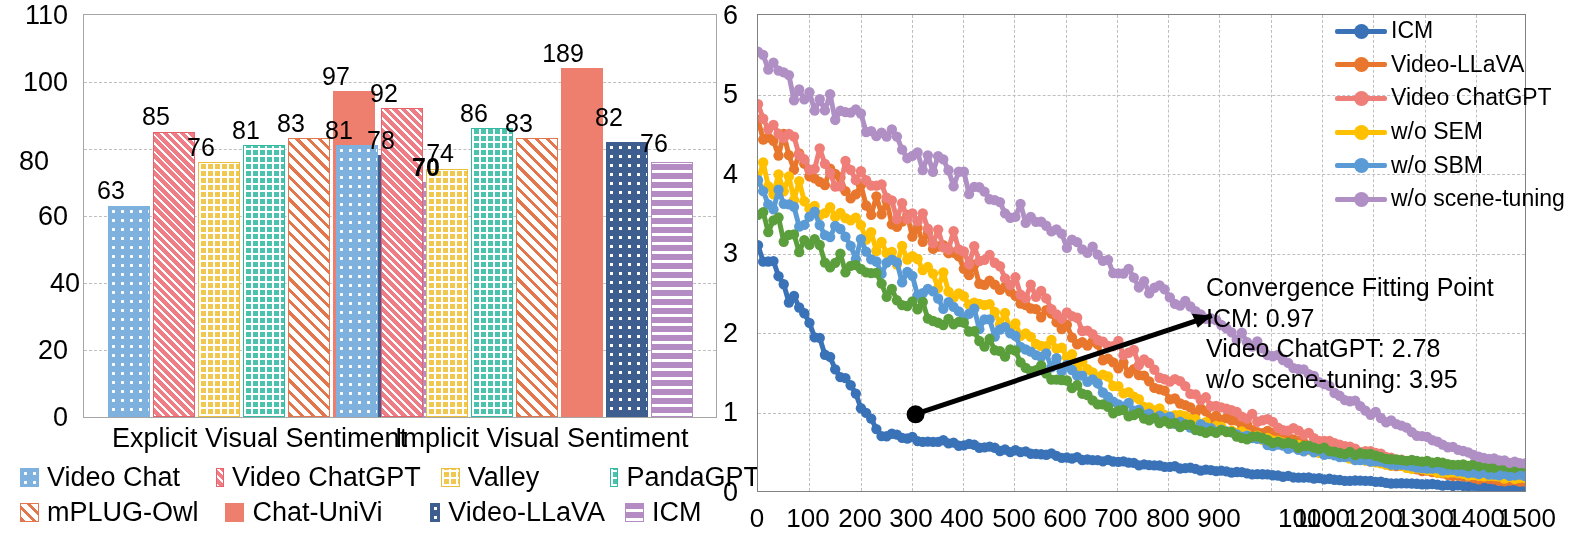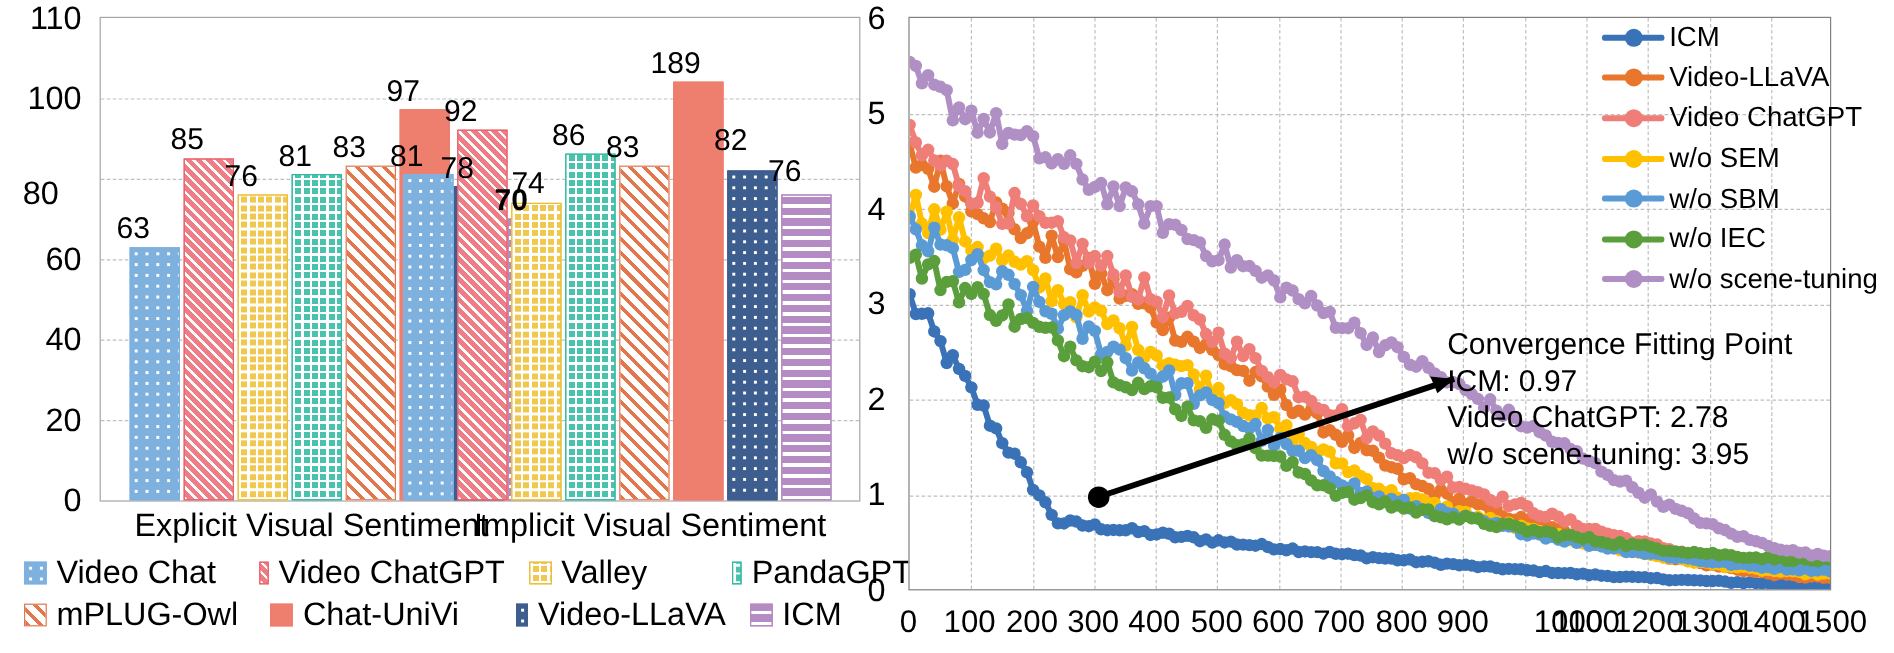--- a/index.html
+++ b/index.html
@@ -66,21 +66,21 @@
 <body>
 
 <div class="page">
 
   <div id="bar-panel">
 
     <div class="tick-l" style="left:0;top:2px;width:68px;">110</div>
     <div class="tick-l" style="left:0;top:69px;width:68px;">100</div>
     <div class="tick-l" style="left:0;top:148px;width:68px;text-align:center;">80</div>
     <div class="tick-l" style="left:0;top:203px;width:68px;">60</div>
-    <div class="tick-l" style="left:0;top:270px;width:68px;">40</div>
+    <div class="tick-l" style="left:12px;top:270px;width:68px;">40</div>
     <div class="tick-l" style="left:0;top:337px;width:68px;">20</div>
     <div class="tick-l" style="left:0;top:404px;width:68px;">0</div>
 
     <div id="bar-plot">
       <div class="gridline" style="top:67px;"></div>
       <div class="gridline" style="top:134px;"></div>
       <div class="gridline" style="top:201px;"></div>
       <div class="gridline" style="top:268px;"></div>
       <div class="gridline" style="top:335px;"></div>
 
@@ -1314,27 +1314,20 @@
       </div>
       <div class="llrow">
         <span class="llmark">
             <i style="background:#5B9BD5"></i>
             <b style="background:#5B9BD5"></b>
           </span>
         <span>w/o SBM</span>
       </div>
       <div class="llrow">
         <span class="llmark">
-            <i style="background:#5B9E3C"></i>
-            <b style="background:#5B9E3C"></b>
-          </span>
-        <span>w/o IEC</span>
-      </div>
-      <div class="llrow">
-        <span class="llmark">
             <i style="background:#B08FC5"></i>
             <b style="background:#B08FC5"></b>
           </span>
         <span>w/o scene-tuning</span>
       </div>
     </div>
 
     <div id="annot">
       <div>Convergence Fitting Point</div>
       <div>ICM: 0.97</div>

